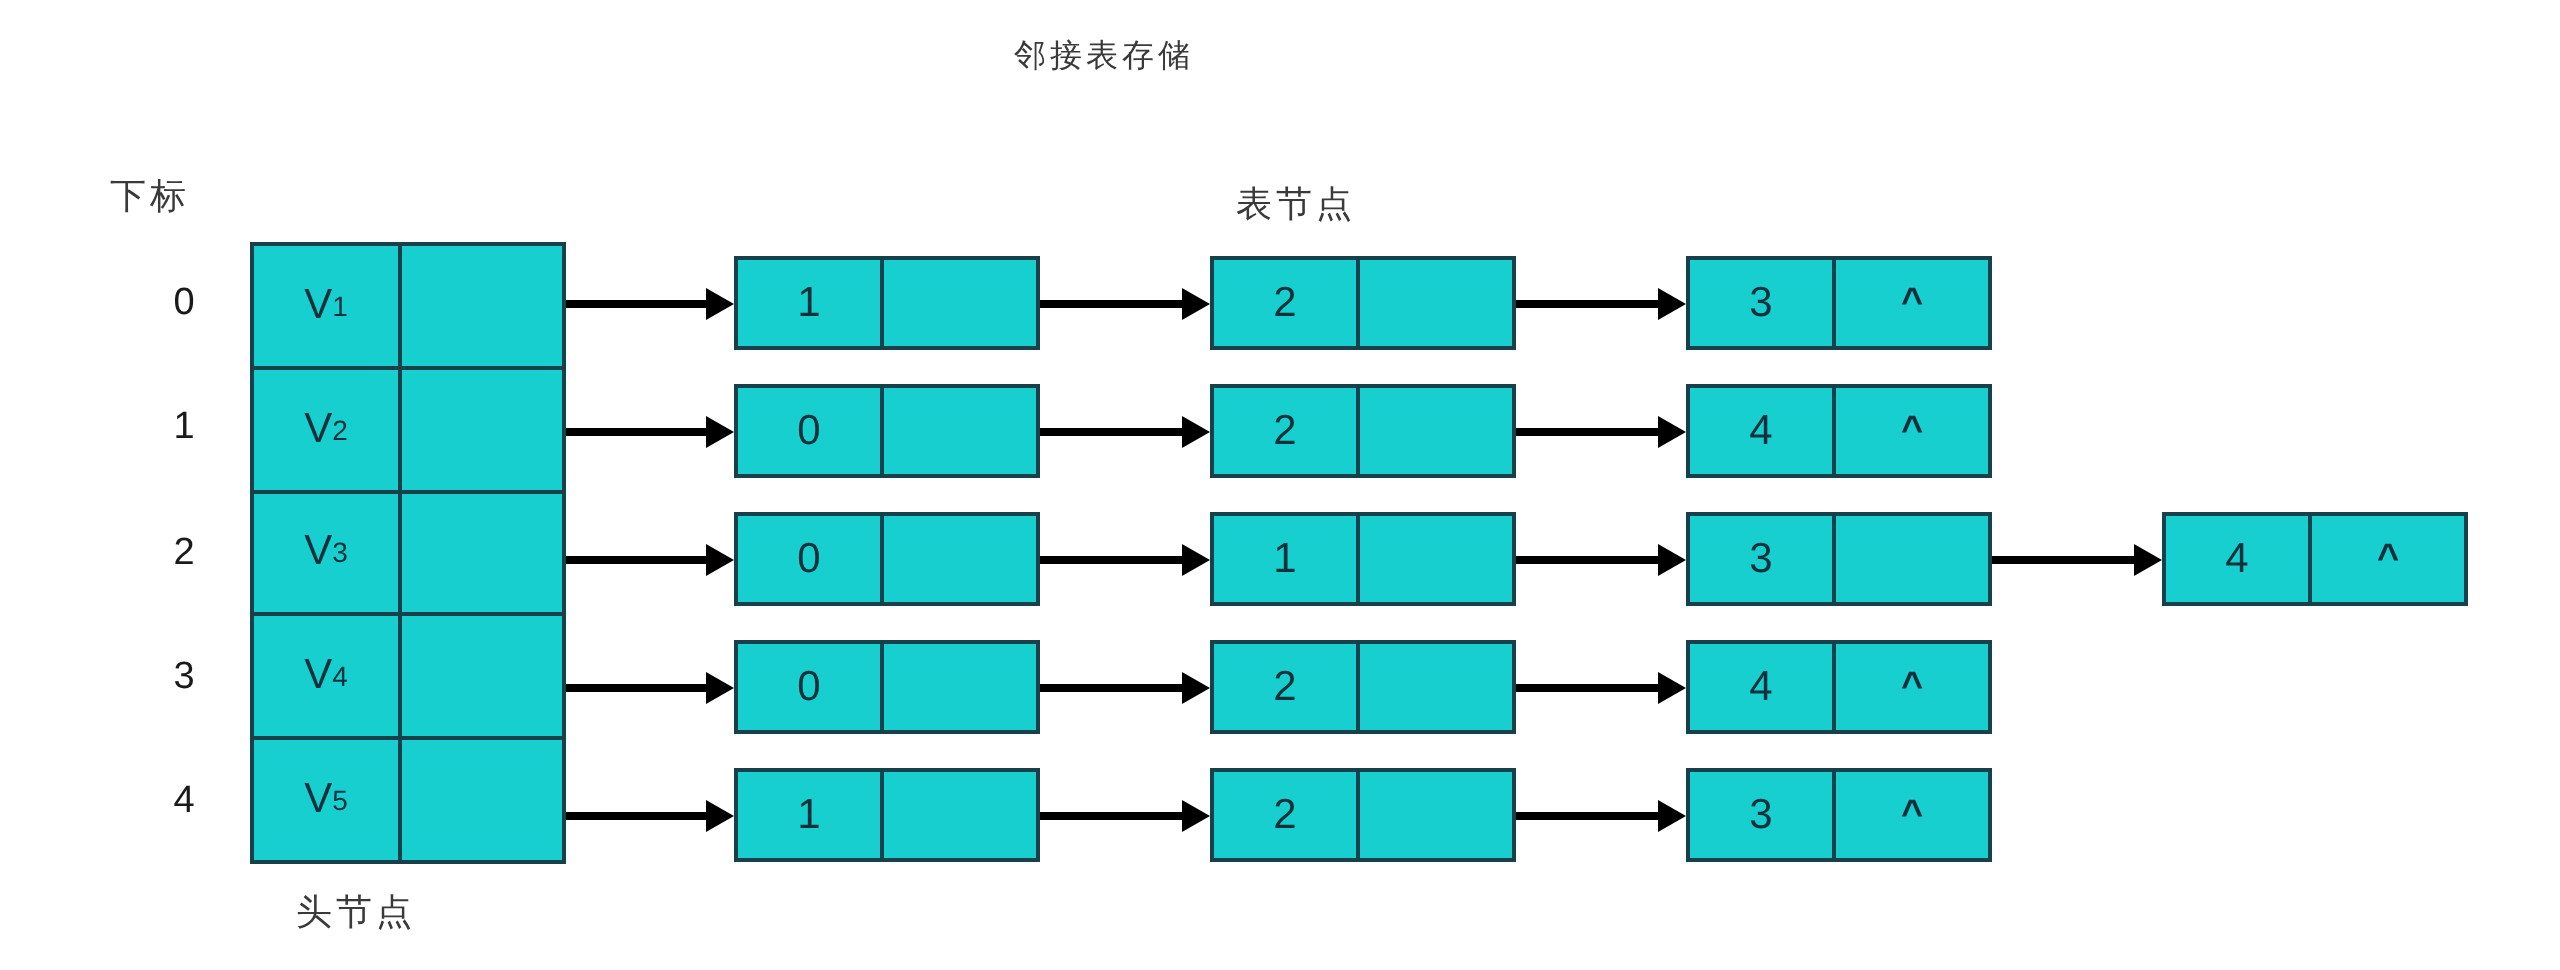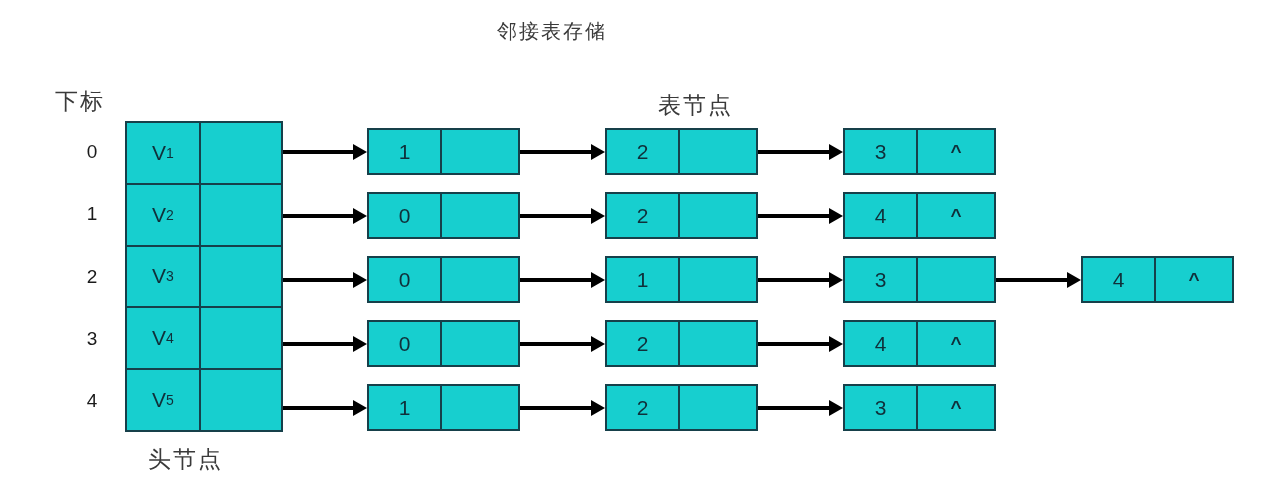--- a/index.html
+++ b/index.html
@@ -16,38 +16,38 @@
     overflow: hidden;
   }
 
   
   #diagram-title {
     position: absolute;
     left: 0;
     top: 18px;
     width: 1104px;
     text-align: center;
-    font-size: 20px;
+    font-size: 16px;
     color: #3a3a3a;
     letter-spacing: 2px;
     font-family: "DejaVu Serif", "Liberation Serif", serif;
   }
 
   
   .caption {
     position: absolute;
-    font-size: 23px;
+    font-size: 18px;
     color: #3a3a3a;
     letter-spacing: 2px;
     white-space: nowrap;
     font-family: "DejaVu Serif", "Liberation Serif", serif;
   }
   #caption-index   { left: 55px;  top: 86px; }
   #caption-head    { left: 148px; top: 444px; text-align: center; }
-  #caption-listnode{ left: 658px; top: 90px; text-align: right; }
+  #caption-listnode{ left: 618px; top: 90px; text-align: right; }
 
   
   #index-column {
     position: absolute;
     left: 70px;
     top: 121px;
     width: 44px;
     height: 311px;
     display: flex;
     flex-direction: column;

